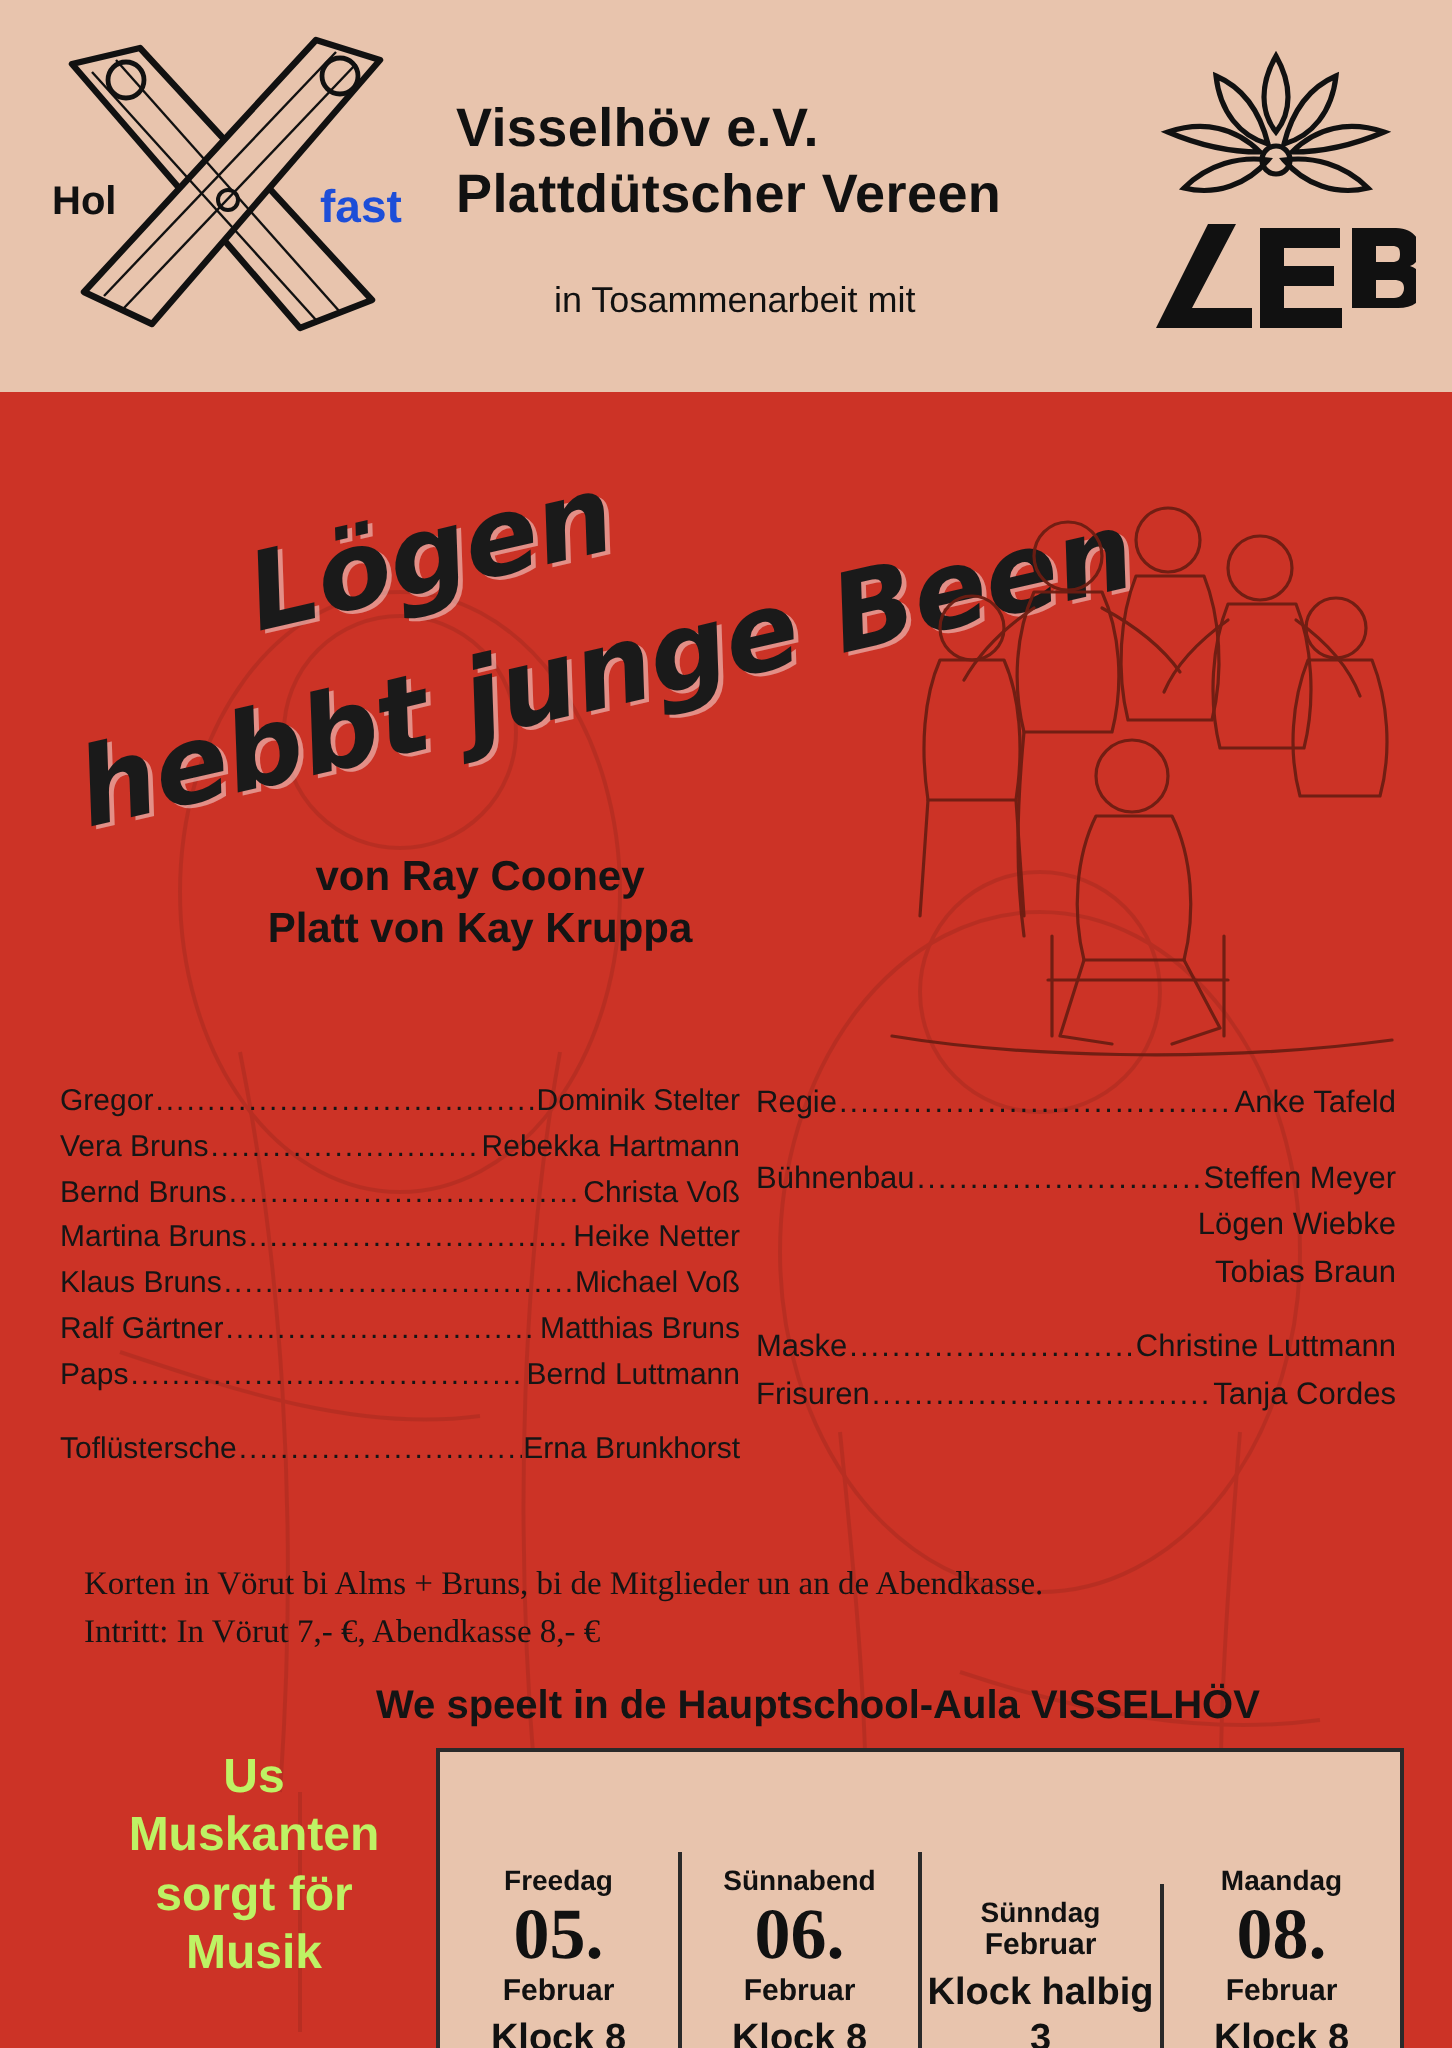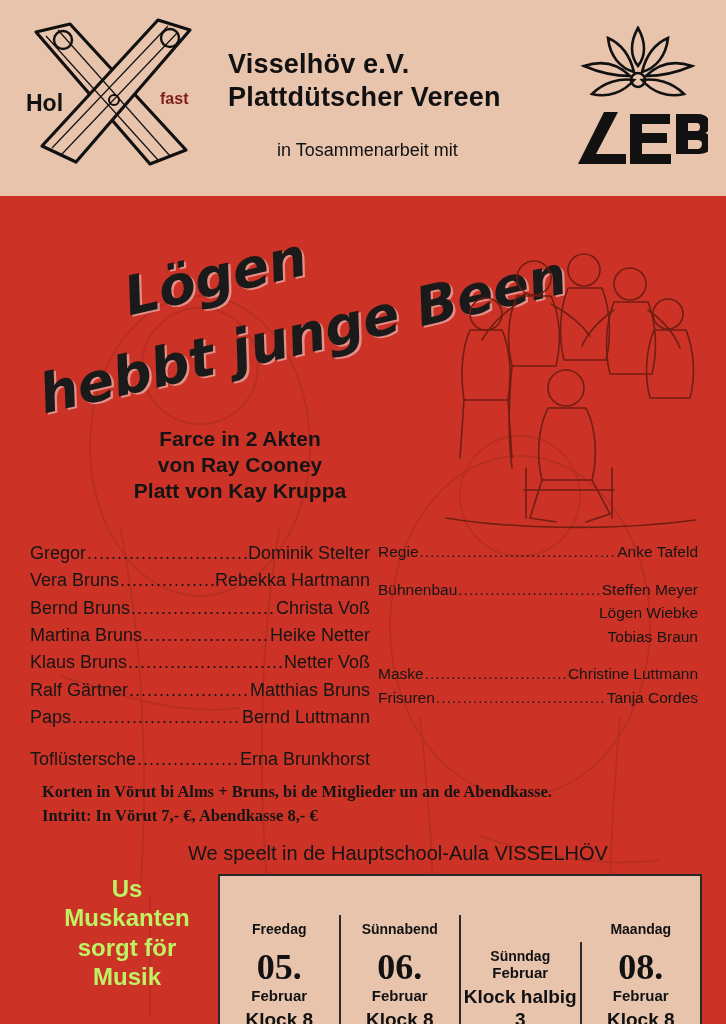--- a/index.html
+++ b/index.html
@@ -26,31 +26,31 @@
   }
   .logo-x {
     position: absolute;
     left: 18px; top: 14px;
     width: 190px; height: 160px;
   }
   .logo-x svg { display:block; }
   .logo-text-hol {
     position: absolute;
     left: 26px; top: 90px;
-    font-size: 23px;
+    font-size: 20px;
     font-weight: bold;
     color: #111;
     font-family: "Liberation Sans", sans-serif;
   }
   .logo-text-fast {
     position: absolute;
     left: 160px; top: 90px;
-    font-size: 16px;
-    font-weight: bold;
-    color: #7f1d1d;
+    font-size: 23px;
+    font-weight: bold;
+    color: #1d4ed8;
   }
   .club-name {
     position: absolute;
     left: 228px; top: 48px;
     font-size: 27px;
     font-weight: bold;
     color: #111;
     line-height: 1.22;
     letter-spacing: 0.2px;
   }
@@ -128,21 +128,21 @@
     right: 10px; top: 22px;
     width: 300px; height: 320px;
     opacity: 0.95;
   }
 
   
   .cast {
     position: absolute;
     left: 30px; top: 344px;
     width: 340px;
-    font-size: 18px;
+    font-size: 15px;
     color: #151515;
   }
   .crew {
     position: absolute;
     left: 378px; top: 344px;
     width: 320px;
     font-size: 15.5px;
     color: #151515;
     text-align: right;
   }
@@ -165,29 +165,29 @@
   .row.right-only { justify-content: flex-end; }
   .row.spacer { height: 14px; }
 
   
   .ticket-info {
     position: absolute;
     left: 42px; top: 584px;
     width: 650px;
     font-family: "Liberation Serif", serif;
     font-size: 16.5px;
-    font-weight: bold;
+    font-weight: normal;
     color: #141414;
     line-height: 1.45;
   }
   .venue {
     position: absolute;
     left: 188px; top: 646px;
     font-size: 20px;
-    font-weight: normal;
+    font-weight: bold;
     color: #141414;
   }
 
   
   .music {
     position: absolute;
     left: 44px; top: 678px;
     width: 166px;
     text-align: center;
     font-size: 24px;
@@ -220,21 +220,20 @@
   .date-day {
     font-size: 14px;
     font-weight: bold;
     line-height: 1.2;
   }
   .date-num {
     font-size: 36px;
     font-weight: bold;
     line-height: 1.08;
     font-family: "Liberation Serif", serif;
-    margin-top: 11px;
   }
   .date-month {
     font-size: 15px;
     font-weight: bold;
     line-height: 1.2;
   }
   .date-time {
     font-size: 19px;
     font-weight: bold;
     margin-top: 4px;
@@ -346,21 +345,20 @@
       <path d="M198 92 C184 102 172 114 166 128"></path>
       <path d="M232 92 C246 102 258 114 264 130"></path>
 
       <path d="M110 250 L110 300 M196 250 L196 300 M108 272 L198 272"></path>
 
       <path d="M30 300 C90 310 190 314 280 302"></path>
     </g>
   </svg>
 
   <div class="subtitle">
-    <div>Farce in 2 Akten</div>
     <div>von Ray Cooney</div>
     <div>Platt von Kay Kruppa</div>
   </div>
 
   <div class="cast">
     <div class="row">
       <span class="who">Gregor</span>
       <span class="dots">..................................................</span>
       <span class="actor">Dominik Stelter</span>
     </div>
@@ -375,21 +373,21 @@
       <span class="actor">Christa Voß</span>
     </div>
     <div class="row">
       <span class="who">Martina Bruns</span>
       <span class="dots">..................................................</span>
       <span class="actor">Heike Netter</span>
     </div>
     <div class="row">
       <span class="who">Klaus Bruns</span>
       <span class="dots">..................................................</span>
-      <span class="actor">Netter Voß</span>
+      <span class="actor">Michael Voß</span>
     </div>
     <div class="row">
       <span class="who">Ralf Gärtner</span>
       <span class="dots">..................................................</span>
       <span class="actor">Matthias Bruns</span>
     </div>
     <div class="row">
       <span class="who">Paps</span>
       <span class="dots">..................................................</span>
       <span class="actor">Bernd Luttmann</span>

